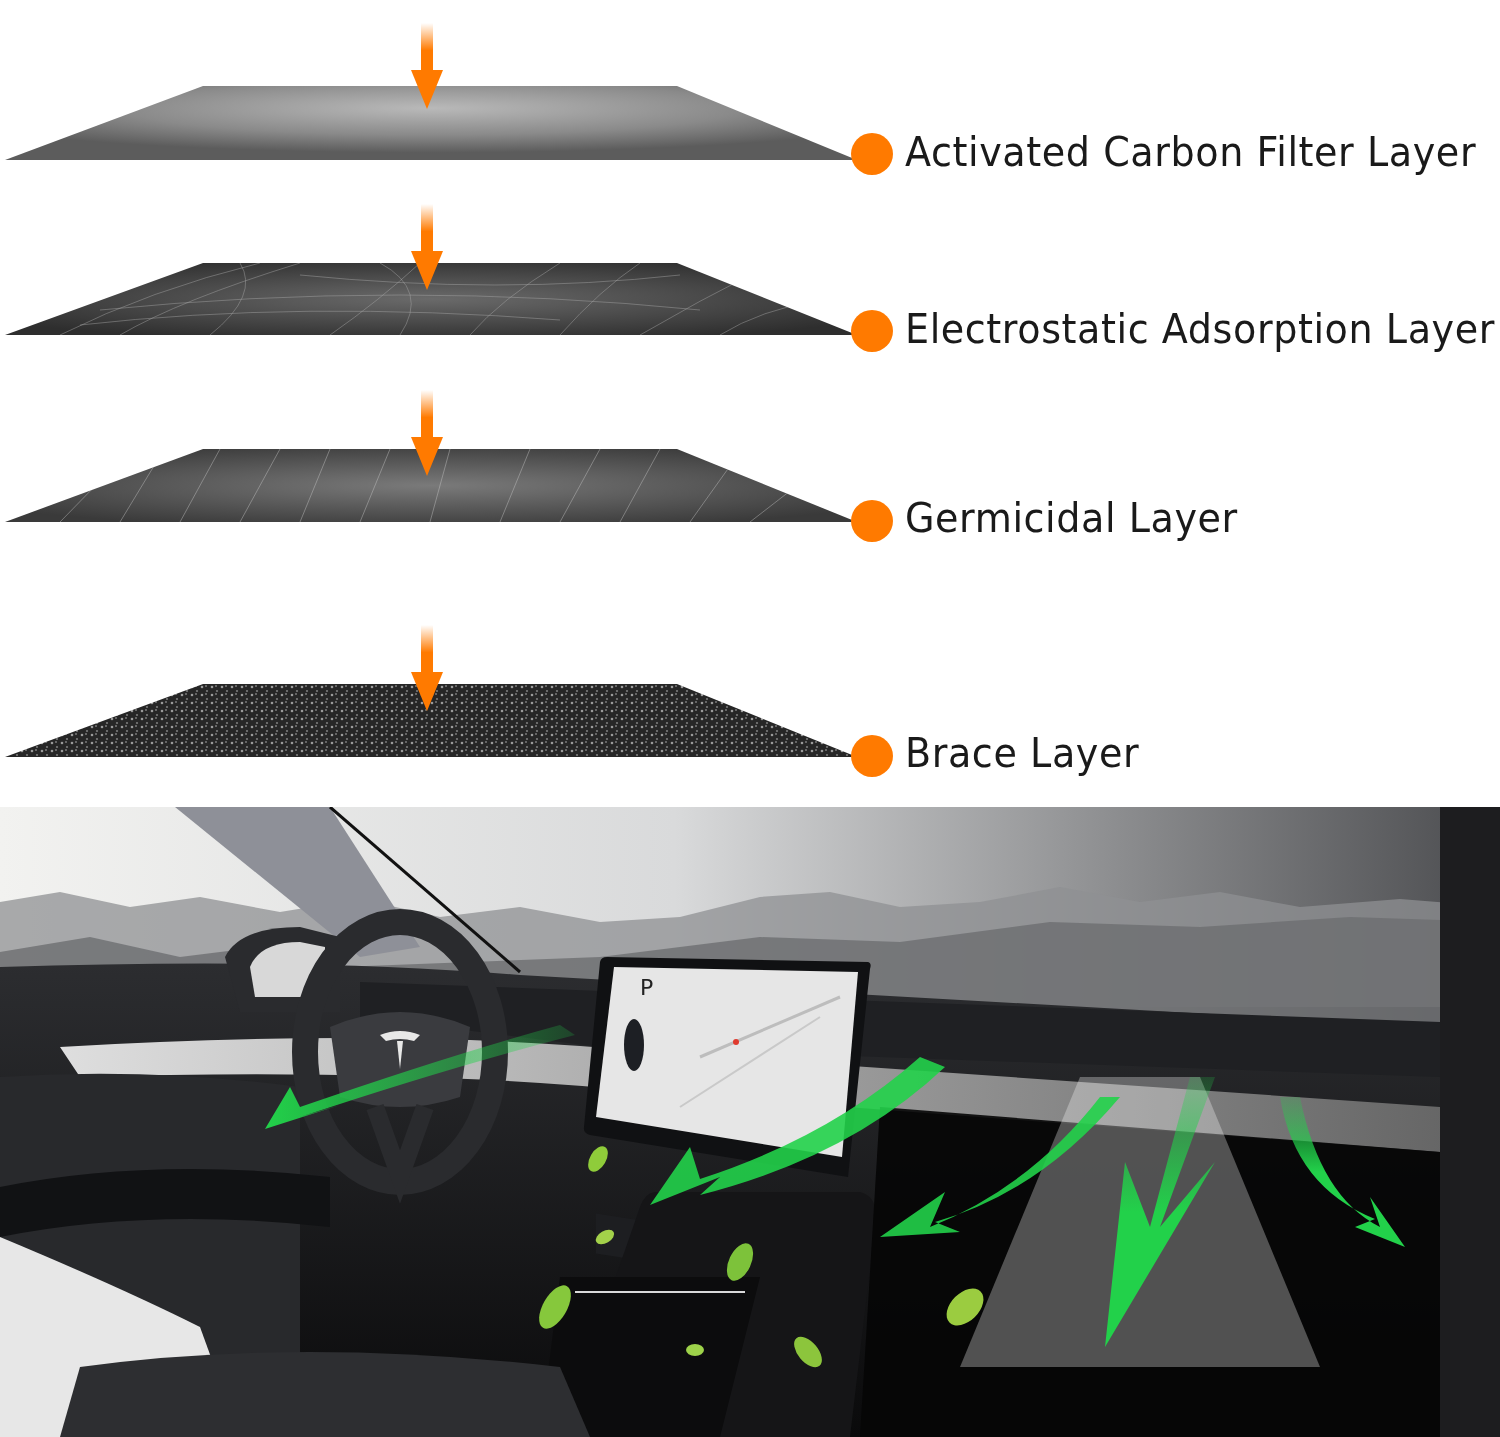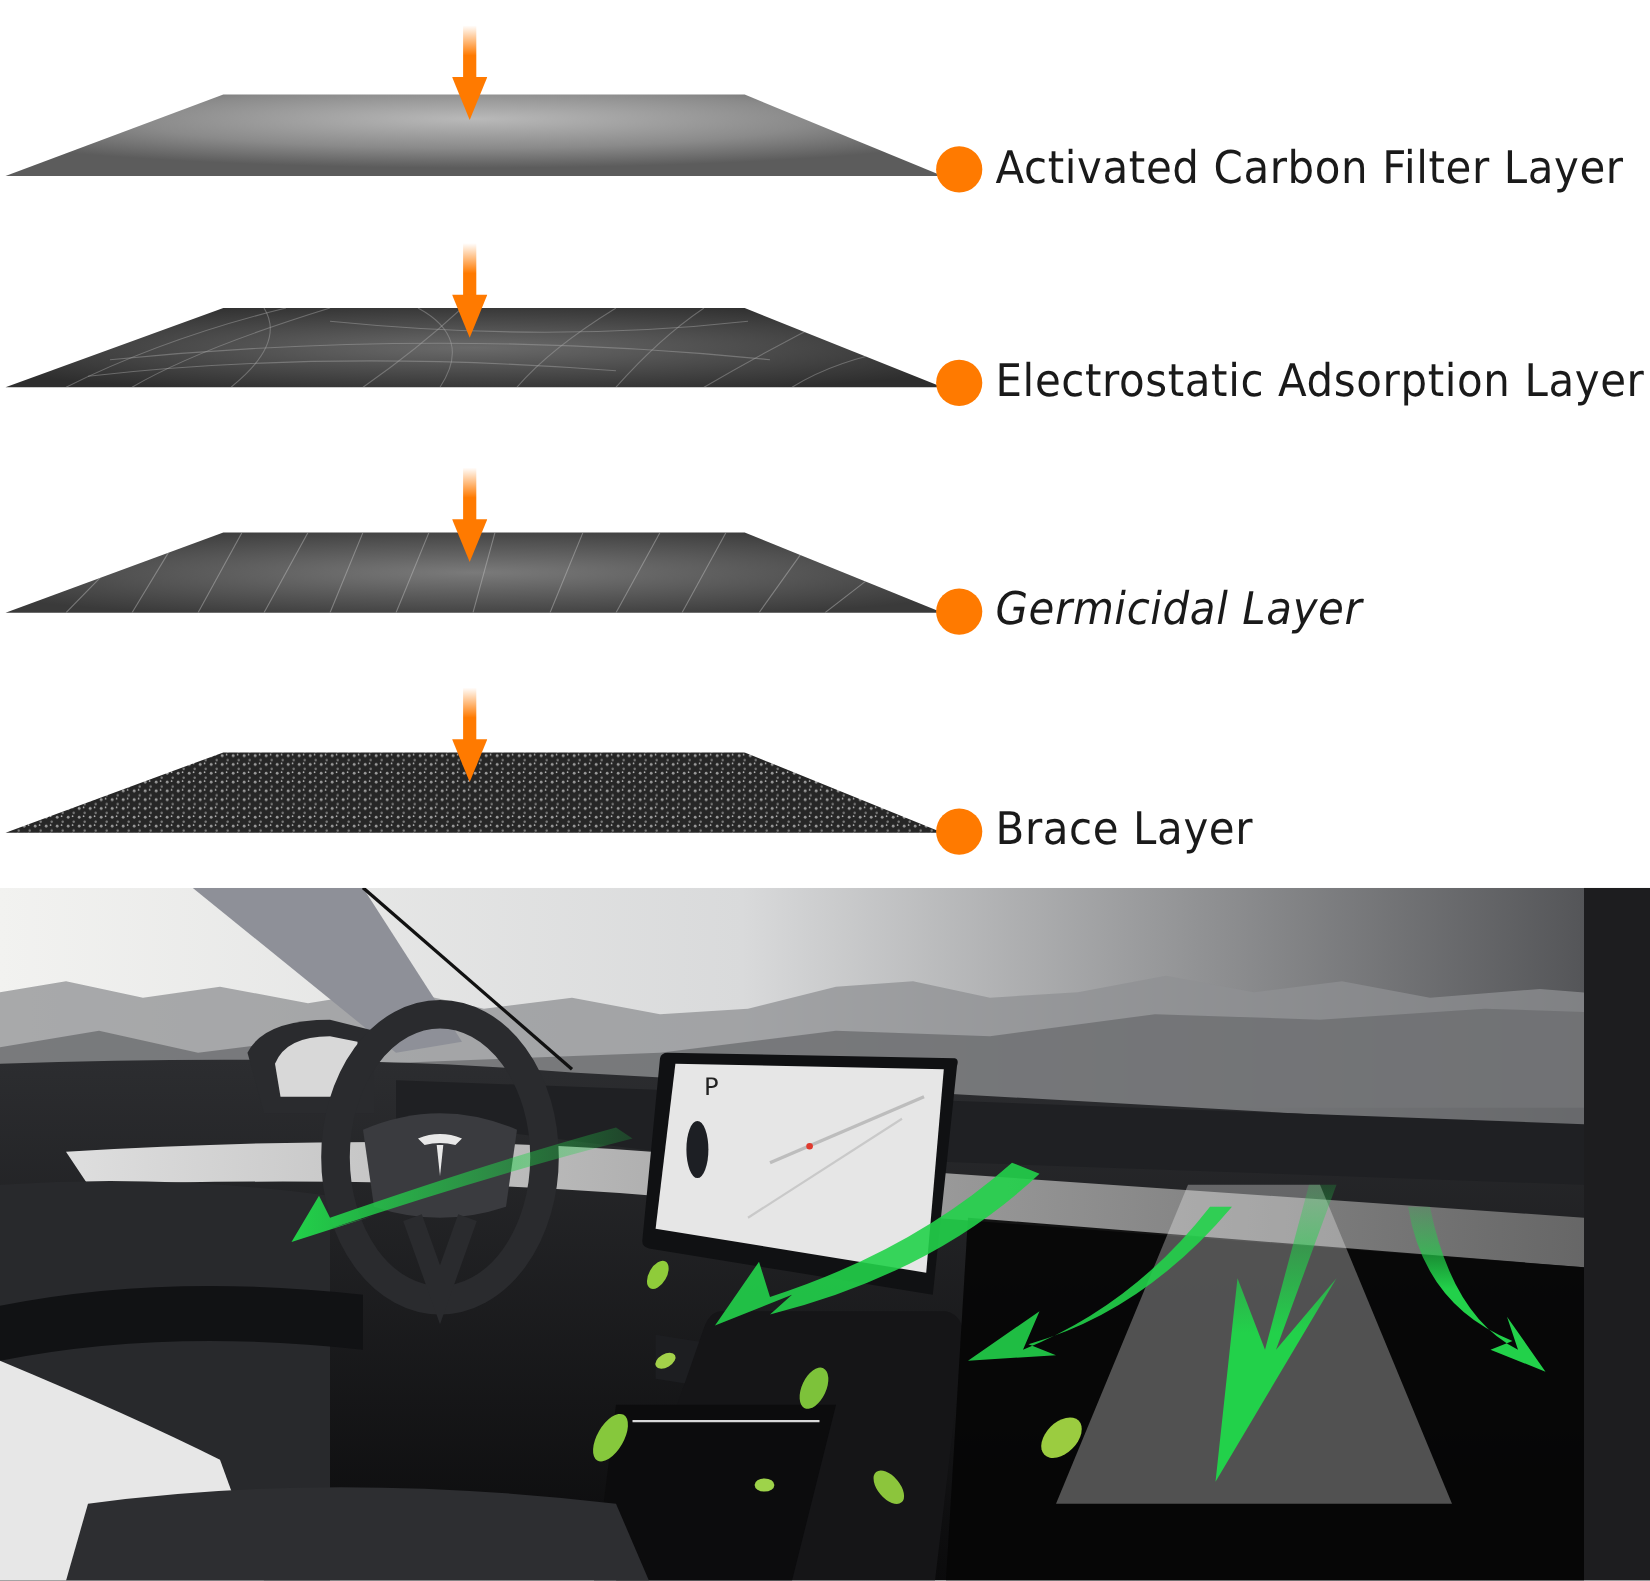--- a/index.html
+++ b/index.html
@@ -45,21 +45,21 @@
           <stop offset="0.55" stop-color="#ff7a00" stop-opacity="1"></stop>
         </linearGradient>
       </defs>
       <rect x="10" y="0" width="12" height="50" fill="url(#a1)"></rect>
       <polygon points="0,47 32,47 16,86" fill="#ff7a00"></polygon>
     </svg>
     <div class="dot" style="left:851px; top:110px;"></div>
     <div class="label" style="left:905px; top:105px;">Activated Carbon Filter Layer</div>
   </div>
 
-  <div class="layer-row" style="top:194px;text-align:center;">
+  <div class="layer-row" style="top:177px;text-align:center;">
     <svg class="sheet" viewBox="0 0 870 150" width="870" height="150">
       <defs>
         <radialGradient id="g2" cx="0.5" cy="0.5" r="0.6">
           <stop offset="0" stop-color="#6a6a6a"></stop>
           <stop offset="1" stop-color="#2e2e2e"></stop>
         </radialGradient>
         <clipPath id="c2">
             <polygon points="203,63 677,63 857,135 5,135"></polygon>
           </clipPath>
       </defs>
@@ -86,21 +86,21 @@
           <stop offset="0.55" stop-color="#ff7a00" stop-opacity="1"></stop>
         </linearGradient>
       </defs>
       <rect x="10" y="0" width="12" height="50" fill="url(#a2)"></rect>
       <polygon points="0,47 32,47 16,86" fill="#ff7a00"></polygon>
     </svg>
     <div class="dot" style="left:851px; top:110px;"></div>
     <div class="label" style="left:905px; top:105px;">Electrostatic Adsorption Layer</div>
   </div>
 
-  <div class="layer-row" style="top:398px;font-style:italic;">
+  <div class="layer-row" style="top:363px;">
     <svg class="sheet" viewBox="0 0 870 150" width="870" height="150">
       <defs>
         <radialGradient id="g3" cx="0.5" cy="0.5" r="0.6">
           <stop offset="0" stop-color="#7a7a7a"></stop>
           <stop offset="1" stop-color="#3a3a3a"></stop>
         </radialGradient>
         <clipPath id="c3">
             <polygon points="203,63 677,63 857,136 5,136"></polygon>
           </clipPath>
       </defs>

